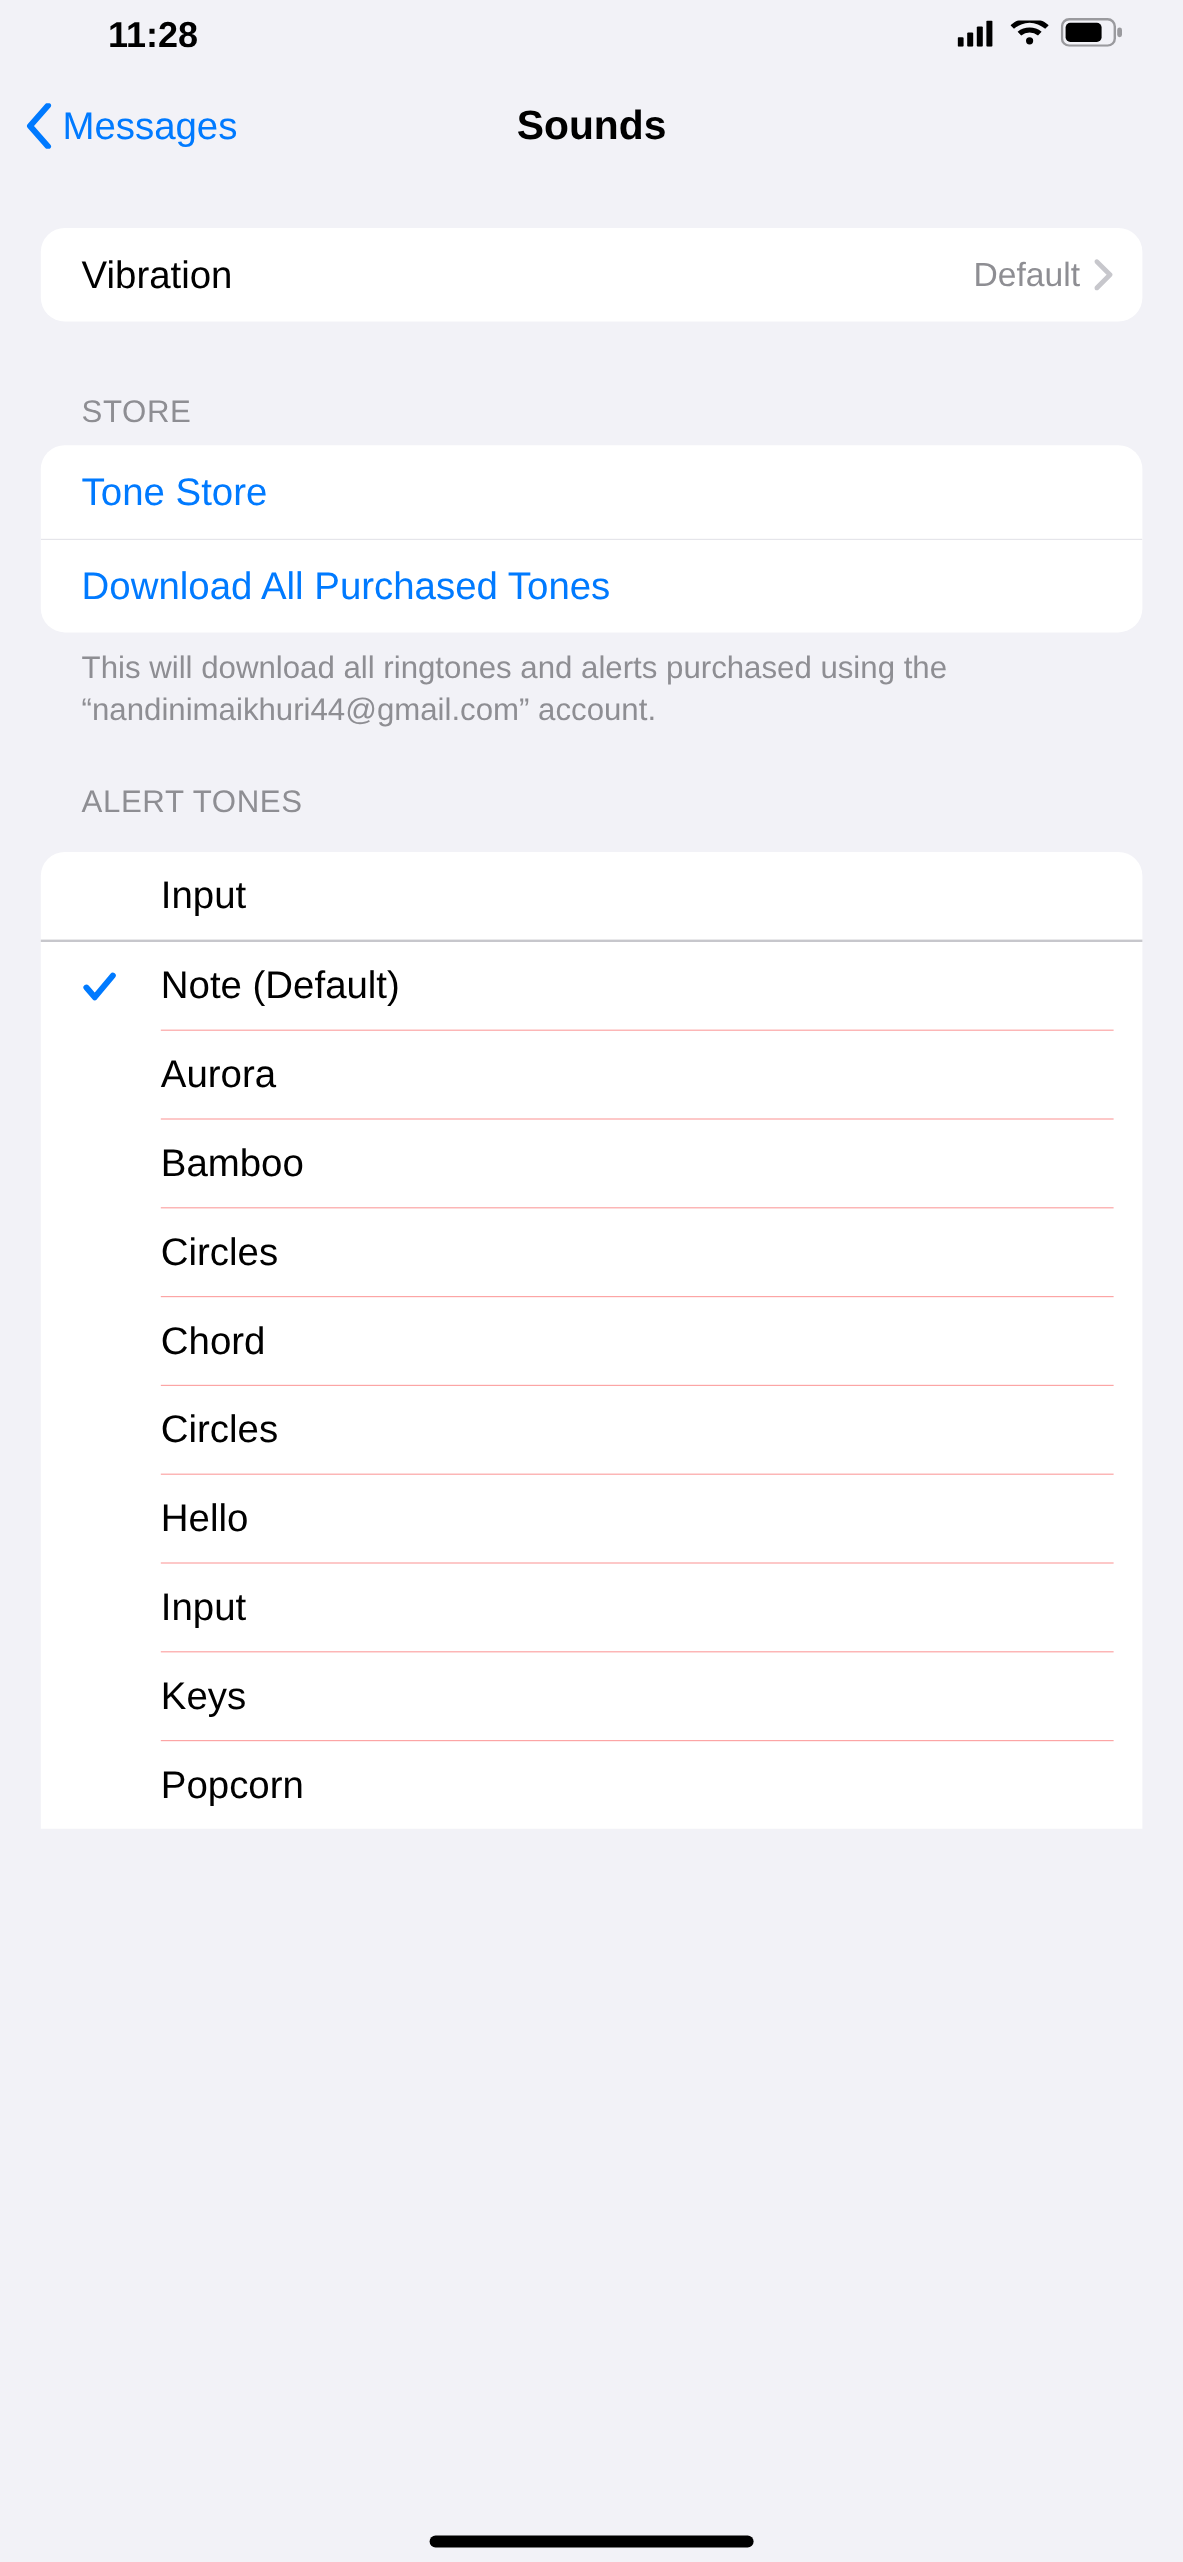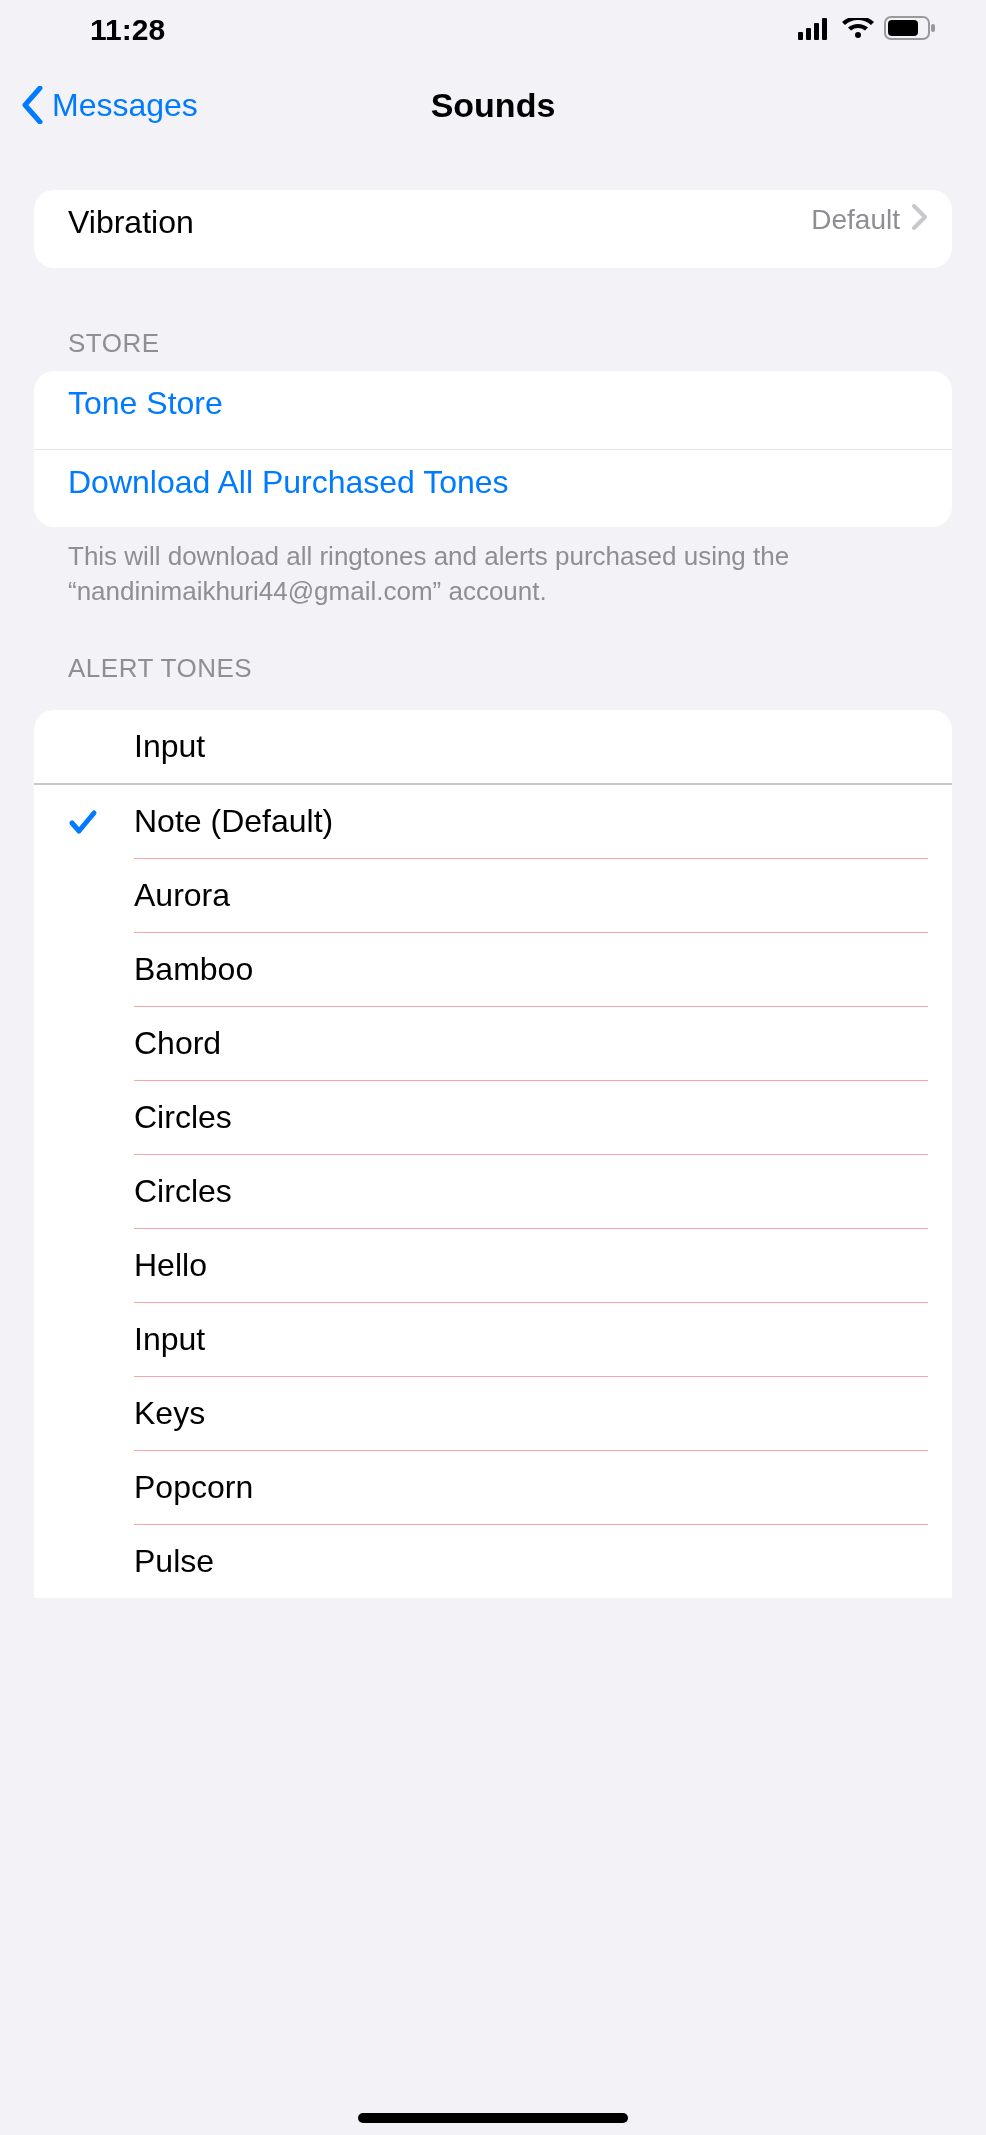--- a/index.html
+++ b/index.html
@@ -56,21 +56,21 @@
       overflow: hidden;
     }
     .group-footer {
       font-size: 26px;
       color: #8e8e93;
       padding: 12px 34px 0;
       line-height: 1.35;
     }
     .row {
       display: flex;
-      align-items: flex-start;
+      align-items: center;
       min-height: 78px;
       padding: 14px 24px 14px 34px;
       font-size: 32px;
     }
     .row + .row { border-top: 1px solid #e5e5ea; }
     .row .label { flex: 1; }
     .row .value { color: #8e8e93; font-size: 28px; }
     .row .disclosure { margin-left: 12px; color: #c7c7cc; display: inline-flex; }
     .row.link .label { color: #007aff; }
     .spacer-md { height: 60px; }
@@ -208,46 +208,42 @@
       <div class="tone-item">
         <span class="check-slot"></span>
         <span class="tone-label">Aurora</span>
       </div>
       <div class="tone-item">
         <span class="check-slot"></span>
         <span class="tone-label">Bamboo</span>
       </div>
       <div class="tone-item">
         <span class="check-slot"></span>
+        <span class="tone-label">Circles</span>
+      </div>
+      <div class="tone-item">
+        <span class="check-slot"></span>
         <span class="tone-label">Chord</span>
       </div>
       <div class="tone-item">
         <span class="check-slot"></span>
         <span class="tone-label">Circles</span>
       </div>
       <div class="tone-item">
         <span class="check-slot"></span>
-        <span class="tone-label">Circles</span>
-      </div>
-      <div class="tone-item">
-        <span class="check-slot"></span>
         <span class="tone-label">Hello</span>
       </div>
       <div class="tone-item">
         <span class="check-slot"></span>
         <span class="tone-label">Input</span>
       </div>
       <div class="tone-item">
         <span class="check-slot"></span>
         <span class="tone-label">Keys</span>
       </div>
       <div class="tone-item">
         <span class="check-slot"></span>
         <span class="tone-label">Popcorn</span>
       </div>
-      <div class="tone-item">
-        <span class="check-slot"></span>
-        <span class="tone-label">Pulse</span>
-      </div>
     </div>
 </div>
 
 <div class="home-indicator"></div>
 
 </body></html>

